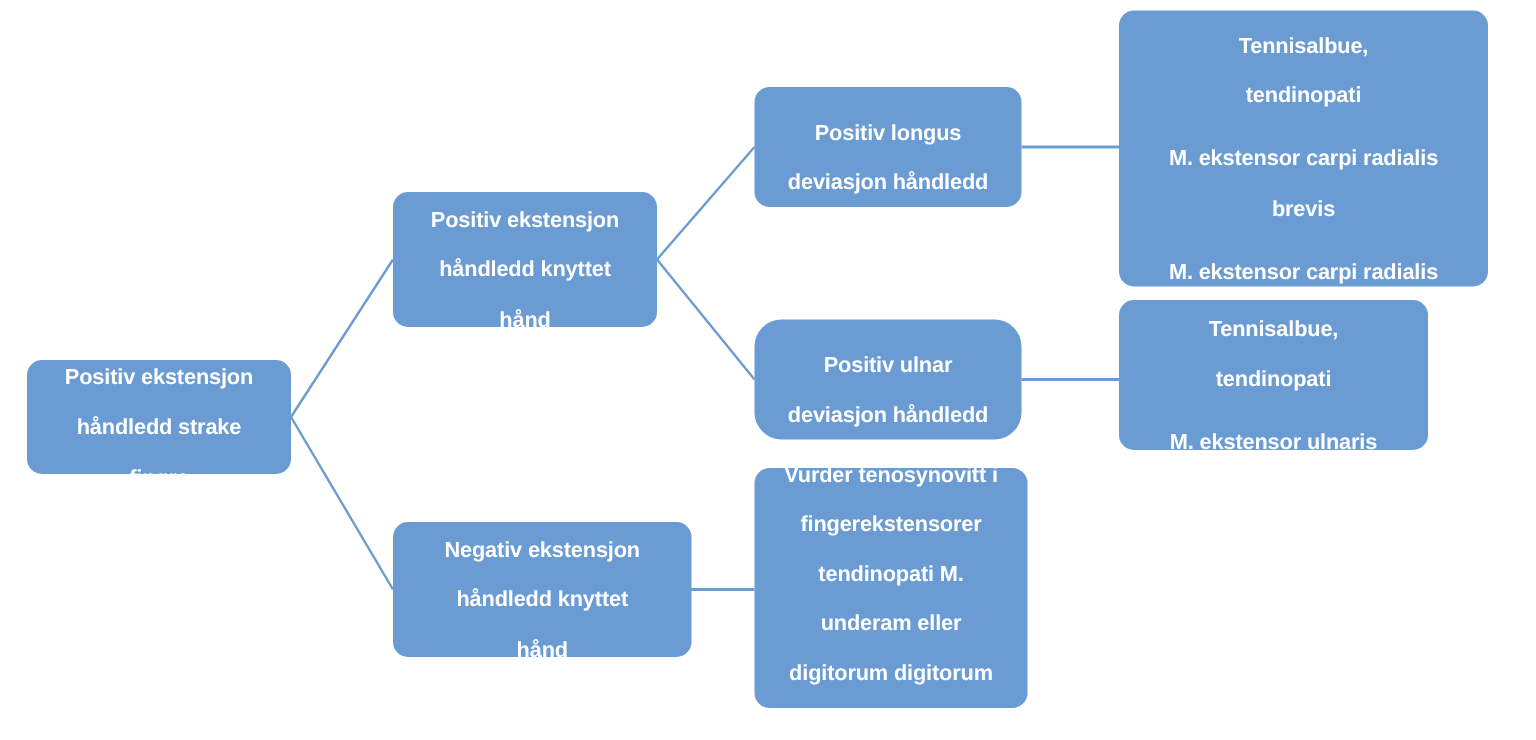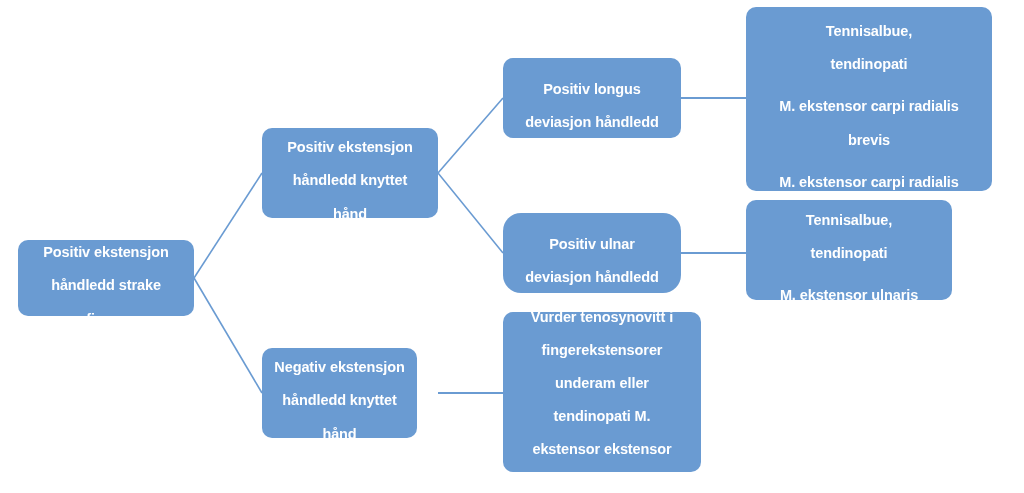--- a/index.html
+++ b/index.html
@@ -39,24 +39,24 @@
     padding: 6px 8px;
     letter-spacing: -0.1px;
   }
   .node .line { display: block; width: 100%; margin-top: 16px; }
   .node .para { display: block; width: 100%; }
   .para + .para { margin-top: 0.62em; }
 
   
   #node-root        { left: 18px;  top: 240px; width: 176px; height: 76px;  font-size: 14.5px; }
   #node-pos-ext     { left: 262px; top: 128px; width: 176px; height: 90px;  font-size: 14.5px; }
-  #node-neg-ext     { left: 262px; top: 348px; width: 155px; height: 90px;  font-size: 14.5px; }
+  #node-neg-ext     { left: 262px; top: 348px; width: 199px; height: 90px;  font-size: 14.5px; }
   #node-radial      { left: 503px; top: 58px;  width: 178px; height: 80px;  font-size: 14.5px; }
   #node-ulnar       { left: 503px; top: 213px; width: 178px; height: 80px;  font-size: 14.5px; border-radius: 18px; }
-  #node-tenosyn     { left: 503px; top: 312px; width: 198px; height: 160px; font-size: 14.5px; }
+  #node-tenosyn     { left: 503px; top: 312px; width: 182px; height: 160px; font-size: 14.5px; }
   #node-dx-radial   { left: 746px; top: 7px;   width: 246px; height: 184px; font-size: 14.5px; }
   #node-dx-ulnar    { left: 746px; top: 200px; width: 206px; height: 100px; font-size: 14.5px; }
 </style>
 </head>
 <body>
 
 <div id="canvas">
 
   <svg id="edges" viewBox="0 0 1024 493" width="1024" height="493" xmlns="http://www.w3.org/2000/svg">
 
@@ -99,23 +99,23 @@
   </div>
 
   <div class="node" id="node-ulnar">
     <span class="line">Positiv ulnar</span>
     <span class="line">deviasjon håndledd</span>
   </div>
 
   <div class="node" id="node-tenosyn">
     <span class="line">Vurder tenosynovitt i</span>
     <span class="line">fingerekstensorer</span>
+    <span class="line">tendinopati M.</span>
     <span class="line">underam eller</span>
-    <span class="line">tendinopati M.</span>
-    <span class="line">ekstensor ekstensor</span>
+    <span class="line">digitorum digitorum</span>
     <span class="line">communis</span>
   </div>
 
   <div class="node" id="node-dx-radial">
     <span class="para">
       <span class="line">Tennisalbue,</span>
       <span class="line">tendinopati</span>
     </span>
     <span class="para">
       <span class="line">M. ekstensor carpi radialis</span>

